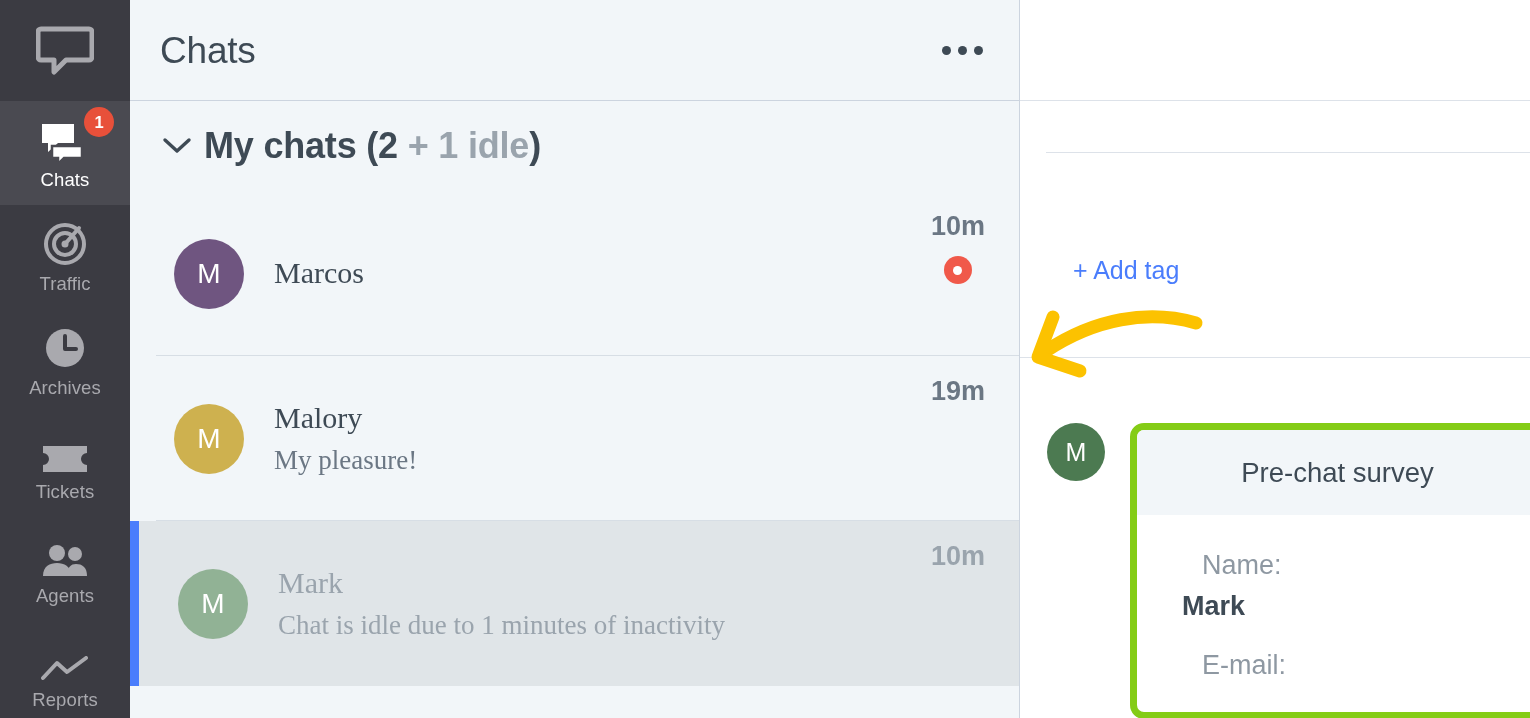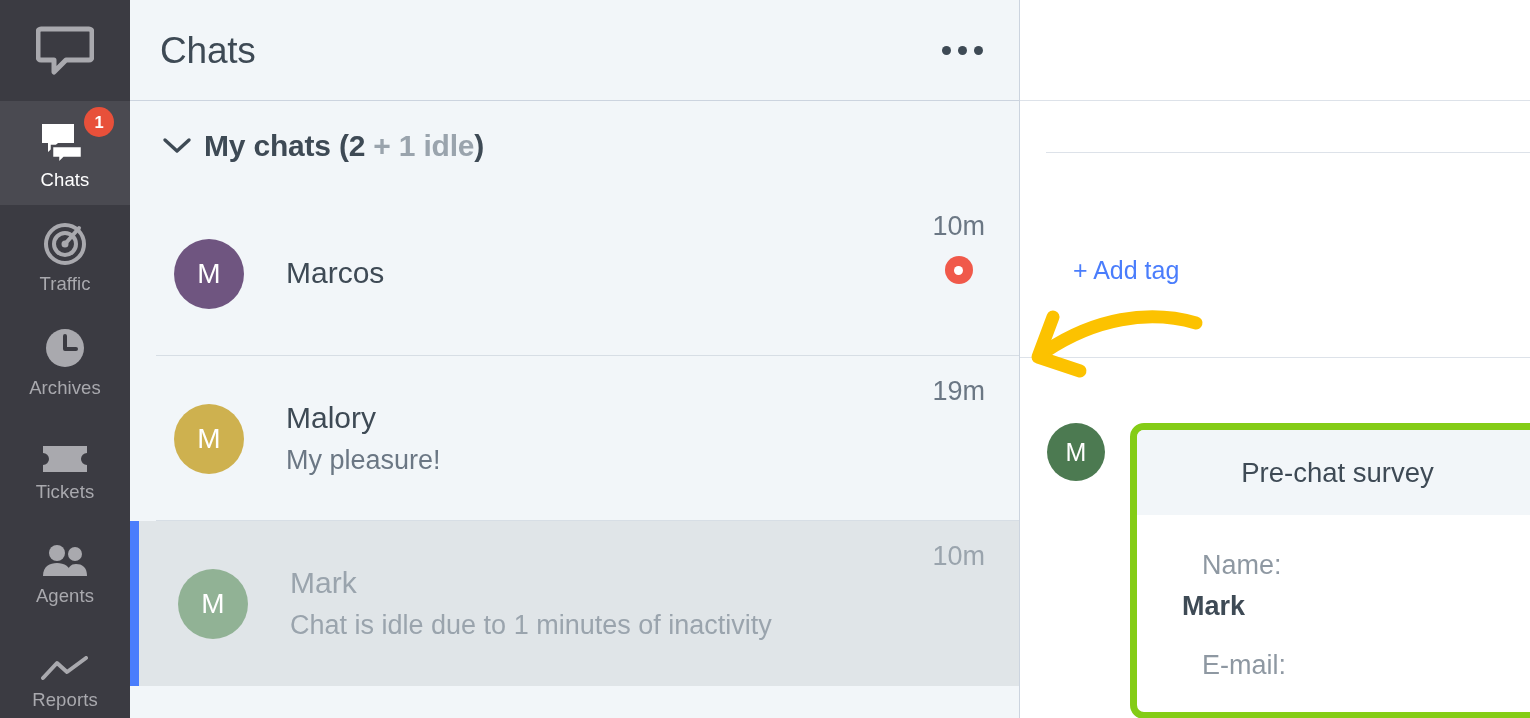--- a/index.html
+++ b/index.html
@@ -111,21 +111,21 @@
     align-items: center;
     padding-left: 24px;
     cursor: pointer;
   }
   .chev {
     width: 46px;
     display: flex; align-items: center; justify-content: center;
   }
   .group-title {
     margin-left: 4px;
-    font-size: 30px;
+    font-size: 36px;
     color: #3e4a55;
     font-weight: 700;
     letter-spacing: -0.2px;
     white-space: nowrap;
   }
   .group-title .muted { color: #9aa4ad; font-weight: 700; }
 
   .chat-rows { position: relative; }
 
   .chat-row {
@@ -162,24 +162,25 @@
     flex: 0 0 70px;
     display: flex; align-items: center; justify-content: center;
     color: #ffffff;
     font-size: 28px;
     line-height: 1;
   }
 
   .row-body {
     flex: 1 1 auto;
     min-width: 0;
-    margin-left: 42px;
+    margin-left: 30px;
     display: flex;
     flex-direction: column;
     justify-content: space-between;
+    font-family: Liberation Serif, serif;
   }
   .row-name {
     font-size: 30px;
     color: #3e4a55;
     line-height: 1.15;
     white-space: nowrap; overflow: hidden; text-overflow: ellipsis;
   }
   .row-msg {
     margin-top: 10px;
     font-size: 27px;
@@ -190,20 +191,21 @@
   .chat-row.idle .row-name,
   .chat-row.idle .row-msg { color: #9aa4ad; }
 
   .row-meta {
     flex: 0 0 auto;
     align-self: flex-start;
     margin-top: 22px;
     display: flex;
     flex-direction: column;
     align-items: center;
+    font-weight: bold;
   }
   .row-time {
     font-size: 27px;
     color: #6b7784;
     line-height: 1;
     white-space: nowrap;
   }
   .chat-row.idle .row-time { color: #9aa4ad; }
   .unread {
     margin-top: 16px;

